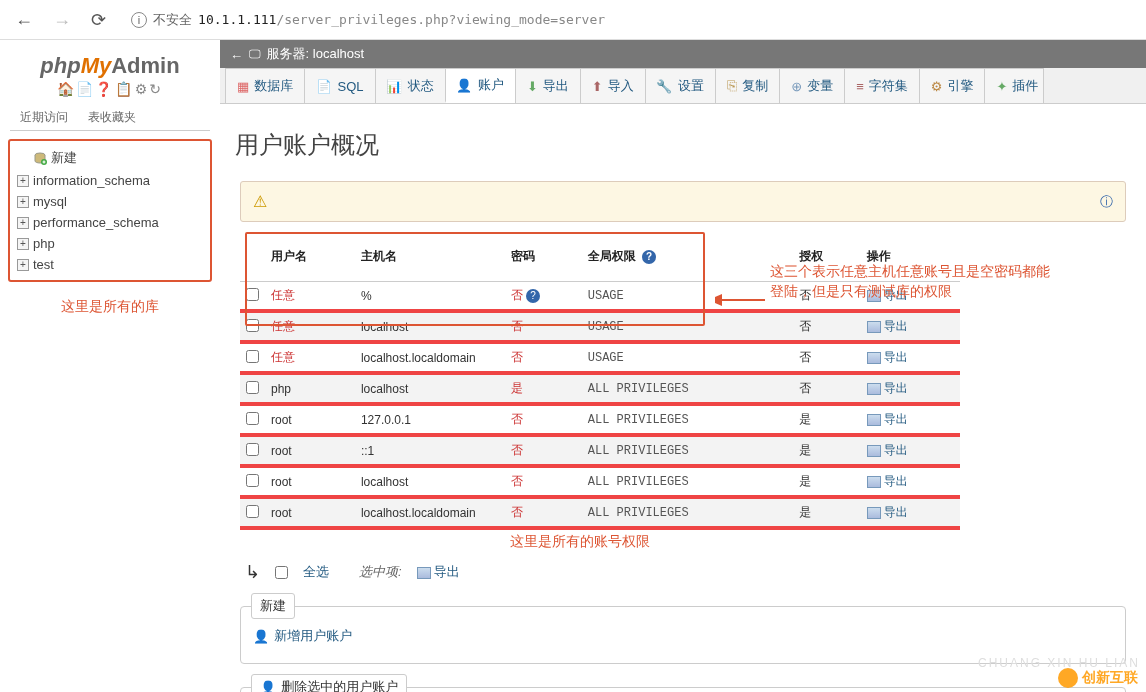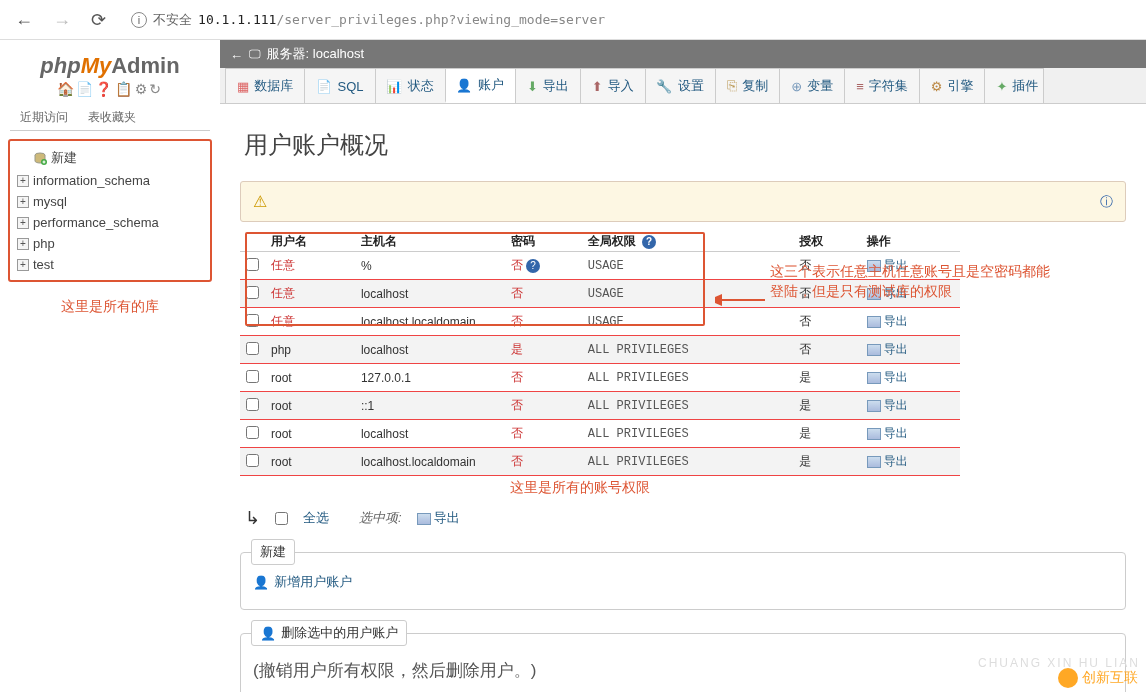--- a/index.html
+++ b/index.html
@@ -35,30 +35,30 @@
 .server-bar { background:#777; color:#fff; padding:5px 10px; font-size:13px; display:flex; align-items:center; gap:6px; }
 .server-bar .sv-ico { font-size:12px; }
 
 .tab-bar { display:flex; background:#f0f0f0; border-bottom:1px solid #ccc; padding-left:5px; }
 .tab { display:flex; align-items:center; gap:5px; padding:7px 11px; font-size:13px; border:1px solid #ccc; border-bottom:none; background:#f5f5f5; margin-right:-1px; cursor:pointer; color:#235a81; white-space:nowrap; }
 .tab .tico { font-size:13px; }
 .tab.cut { padding-right:5px; }
 
 .content-area { padding:10px 15px; position:relative; }
 
-h2.page-title { font-size:24px; color:#444; font-weight:normal; margin:15px 9px 20px; }
+h2.page-title { font-size:24px; color:#444; font-weight:normal; margin:15px 0 20px; }
 
 .alert-box { border:1px solid #dcb; background:#fdf7e3; padding:10px 12px; margin:0 5px 10px; display:flex; align-items:center; gap:8px; position:relative; border-radius:3px; }
 .alert-box .warn-ico { color:#c90; font-size:16px; }
 .alert-box .help-ico { color:#36a; margin-left:auto; }
 
 .tbl-wrap { margin:0 5px; position:relative; }
 .usrtbl { width:720px; border-collapse:collapse; background:#fff; }
-.usrtbl th { text-align:left; font-size:12px; font-weight:bold; padding:1px 6px; color:#222; border-bottom:1px solid #ccc; white-space:nowrap; }
-.usrtbl td { padding:5px 6px; font-size:12px; border-bottom:1px solid #ef4444; white-space:nowrap; }
+.usrtbl th { text-align:left; font-size:12px; font-weight:bold; padding:16px 6px; color:#222; border-bottom:1px solid #ccc; white-space:nowrap; }
+.usrtbl td { padding:5px 6px; font-size:12px; border-bottom:4px solid #ef4444; white-space:nowrap; }
 .usrtbl tr.odd { background:#f3f3f3; }
 .c-red { color:#c33; }
 .c-mono { font-family: "Courier New", monospace; font-size:11px; color:#555; }
 .export-ico { width:14px; height:12px; display:inline-block; border:1px solid #79b; background:linear-gradient(#cde, #abd); margin-right:3px; vertical-align:middle; }
 .exp-link { color:#235a81; cursor:pointer; }
 .q-ico { width:14px; height:14px; display:inline-block; border-radius:50%; background:#36a; color:#fff; text-align:center; line-height:14px; font-size:10px; margin-left:3px; }
 
 .red-box { position:absolute; border:2px solid #d53; border-radius:2px; pointer-events:none; }
 .red-box.row-box { top:0px; left:5px; width:460px; height:94px; }
 
@@ -75,21 +75,21 @@
 
 .fieldset { border:1px solid #ccc; border-radius:4px; margin:10px 5px 0; padding:0 0 10px; }
 .fieldset legend { padding:3px 8px; font-size:13px; border:1px solid #ccc; border-radius:3px; background:#fff; margin-left:10px; }
 .fieldset .body { padding:8px 12px; }
 .add-user { color:#235a81; cursor:pointer; display:flex; align-items:center; gap:5px; }
 .add-user .p-ico { color:#888; }
 
 .fieldset.delete legend { display:flex; align-items:center; gap:5px; }
 .fieldset.delete .body p { color:#555; font-size:17px; margin-top:5px; }
 
-.watermark { position:absolute; right:8px; bottom:4px; color:#f90; font-size:14px; font-weight:normal; opacity:0.85; display:flex; align-items:center; gap:4px; }
+.watermark { position:absolute; right:8px; bottom:4px; color:#f90; font-size:14px; font-weight:bold; opacity:0.85; display:flex; align-items:center; gap:4px; }
 .watermark .wm-ico { width:20px; height:20px; background:#f90; border-radius:50%; position:relative; }
 .wm-light { position:absolute; right:6px; bottom:22px; color:#ddd; font-size:12px; letter-spacing:2px; }
 </style>
 </head>
 <body>
 
 <div class="browser-bar">
   <span class="nav-btn">←</span>
   <span class="nav-btn" style="color:#bbb;">→</span>
   <span class="nav-btn">⟳</span>

